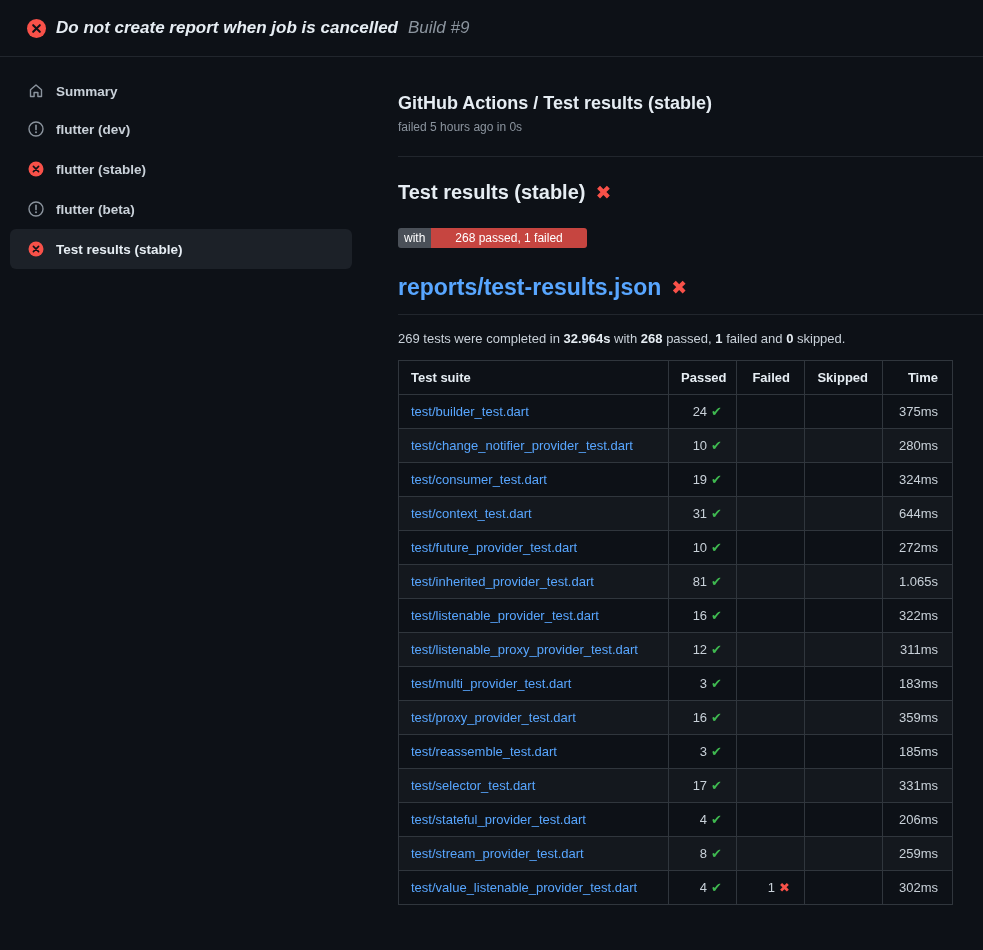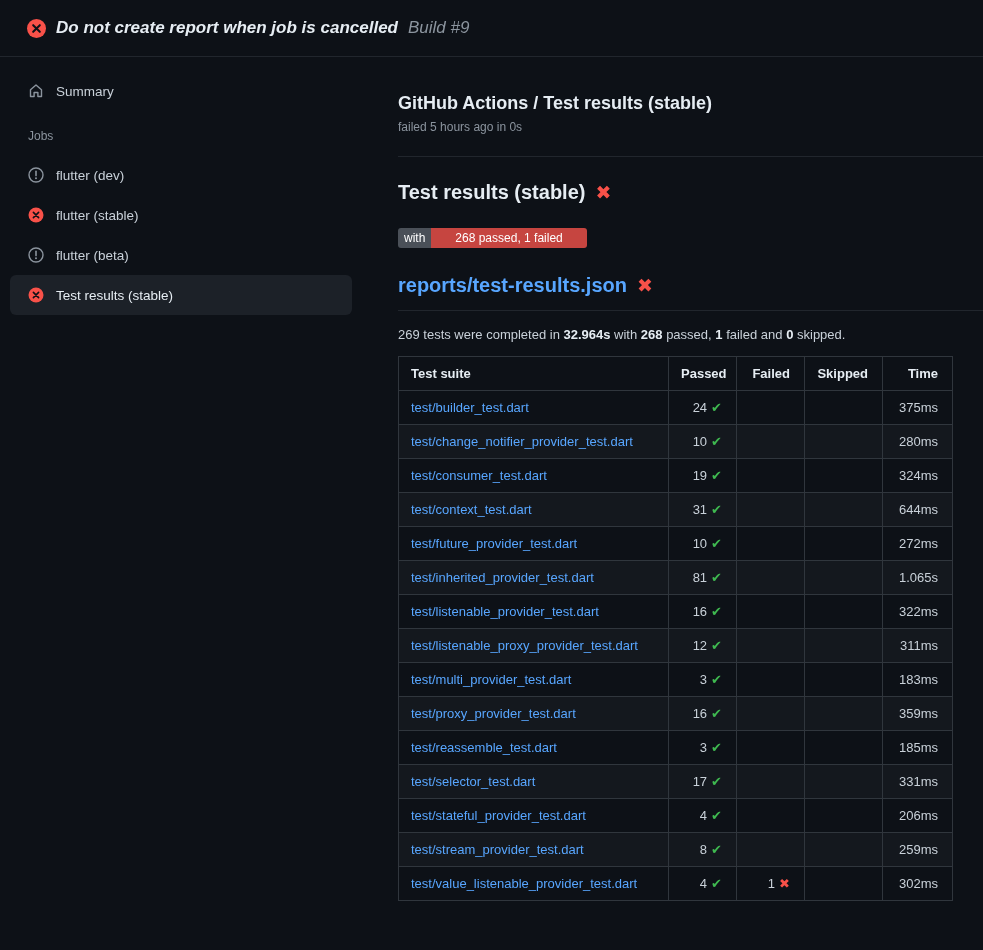--- a/index.html
+++ b/index.html
@@ -19,21 +19,21 @@
   
   .page-header{
     height:57px;display:flex;align-items:center;gap:10px;
     padding:0 0 0 27px;border-bottom:1px solid var(--border);font-style:italic;
   }
   .page-header .title{font-size:17px;font-weight:700;color:var(--text);}
   .page-header .build{font-size:17px;font-weight:400;color:var(--muted);}
   .circle-icon{display:inline-flex;flex:none;}
   
   .layout{display:flex;height:893px;}
-  aside.sidebar{width:370px;flex:none;padding-top:16px;}
+  aside.sidebar{width:370px;flex:none;padding-top:16px;font-weight:bold;}
   .side-item{
     display:flex;align-items:center;gap:12px;height:36px;
     margin:0 18px 0 10px;padding:0 0 0 18px;border-radius:6px;
     color:var(--text2);cursor:pointer;font-size:13.5px;
   }
   .side-item.job{height:40px;}
   .side-item.selected{background:var(--selected);color:var(--text);}
   .jobs-label{
     color:var(--muted);font-size:12px;margin:20px 0 12px 28px;
   }
@@ -48,21 +48,21 @@
   }
   .x-mark{color:var(--red);font-size:19px;font-weight:700;line-height:1;}
   .badge{display:inline-flex;margin-top:24px;font-size:12px;border-radius:3px;overflow:hidden;line-height:1;}
   .badge .badge-label{background:var(--badge-label);color:#fff;padding:4px 6px;}
   .badge .badge-value{background:var(--badge-value);color:#ffffff;padding:4px 24px;}
   .report-heading{
     margin-top:26px;padding-bottom:13px;border-bottom:1px solid var(--border);
     display:flex;align-items:center;gap:10px;
   }
   .report-heading a{
-    font-size:20px;font-weight:700;color:var(--link);text-decoration:none;text-align:right;
+    font-size:23px;font-weight:700;color:var(--link);text-decoration:none;text-align:right;
   }
   .summary-line{margin-top:16px;font-size:13px;color:var(--text2);}
   .summary-line b{color:var(--text);font-weight:700;}
   
   table.results{
     margin-top:14px;border-collapse:collapse;table-layout:fixed;width:554px;
   }
   table.results th,table.results td{
     border:1px solid var(--table-border);height:34px;padding:6px 12px;
     font-size:13px;vertical-align:middle;
@@ -97,21 +97,20 @@
   <aside class="sidebar">
     <div class="side-item">
       <span class="circle-icon">
         <svg width="16" height="16" viewBox="0 0 16 16" fill="none" stroke="#8b949e" stroke-width="1.4" stroke-linejoin="round">
           <path d="M2.5 6.8 8 2l5.5 4.8v6.7h-3.6v-4H6.1v4H2.5z"></path>
         </svg>
       </span>
       <span>Summary</span>
     </div>
 
-    <div class="jobs-label">Jobs</div>
 
     <div class="side-item job">
       <span class="circle-icon">
         <svg width="16" height="16" viewBox="0 0 16 16">
           <circle cx="8" cy="8" r="7" fill="none" stroke="#8b949e" stroke-width="1.4"></circle>
           <path d="M8 4.4v4.2" stroke="#8b949e" stroke-width="1.6" stroke-linecap="round"></path>
           <circle cx="8" cy="11.2" r="1" fill="#8b949e"></circle>
         </svg>
       </span>
       <span>flutter (dev)</span>

